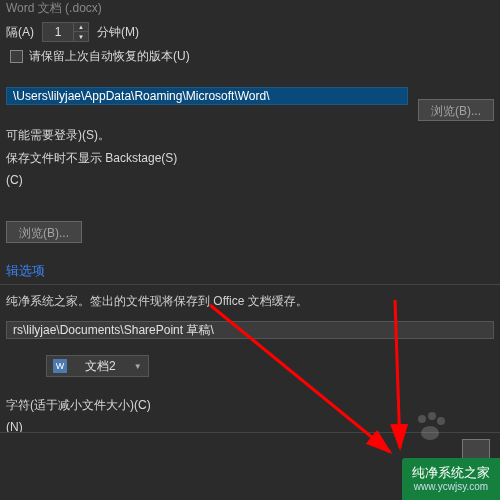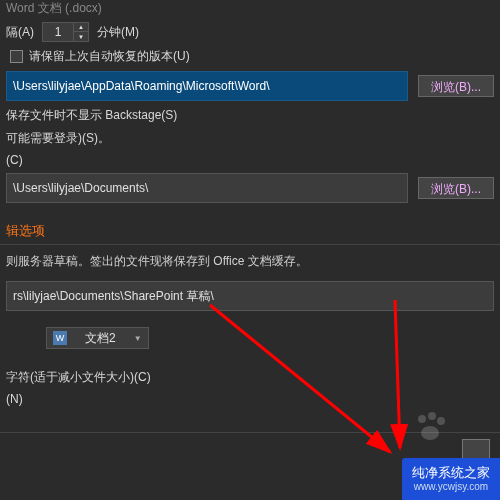--- a/index.html
+++ b/index.html
@@ -43,45 +43,46 @@
       border: 1px solid #888; 
       background: #3c3c3c;
       flex-shrink: 0;
     }
     .path-input {
       background: #3c3c3c;
       border: 1px solid #555;
       padding: 3px 6px;
       color: #e0e0e0;
       font-size: 12px;
-      height: 30px;
+      height: 18px;
       flex: 1;
       min-width: 0;
     }
     .path-input.selected {
       background: #0a4a7a;
       border: 1px solid #1a5a8a;
       color: #fff;
     }
     .browse-btn {
       background: #444;
       border: 1px solid #666;
-      color: #f0abfc;
+      color: #a3a3a3;
       padding: 3px 12px;
       height: 22px;
       font-size: 12px;
       cursor: pointer;
       flex-shrink: 0;
+      margin-top: 28px;
     }
     .path-row { display: flex; gap: 10px; padding: 3px 6px; align-items: center; }
     .path-row .path-input { min-width: 0; }
     .section-header {
       margin-top: 12px;
       padding: 4px 6px;
-      color: #f97316;
+      color: #3b82f6;
       font-size: 13px;
       border-bottom: 1px solid #444;
     }
     .section-text { padding: 8px 6px; color: #d0d0d0; }
     .dropdown {
       display: inline-flex;
       align-items: center;
       background: #3c3c3c;
       border: 1px solid #555;
       height: 22px;
@@ -119,21 +120,21 @@
       position: absolute;
       right: 52px;
       bottom: 48px;
       font-size: 28px;
       color: rgba(200,200,200,0.25);
       pointer-events: none;
     }
     .watermark {
       position: absolute;
       right: 0; bottom: 0;
-      background: #1d4ed8;
+      background: #15803d;
       color: #fff;
       font-size: 13px;
       padding: 7px 10px;
       display: flex;
       flex-direction: column;
       align-items: center;
       line-height: 1.2;
       border-top-left-radius: 3px;
     }
     .watermark .url { font-size: 10px; color: #cde; }
@@ -171,37 +172,36 @@
     <span class="checkbox"></span>
     <span class="label">请保留上次自动恢复的版本(U)</span>
   </div>
 
   <div class="path-row">
     <input class="path-input selected" value="\Users\lilyjae\AppData\Roaming\Microsoft\Word\" style="">
     <button class="browse-btn">浏览(B)...</button>
   </div>
 
   <div class="checkbox-row">
+    <span class="label">可能需要登录)(S)。</span>
+  </div>
+  <div class="checkbox-row">
     <span class="label">保存文件时不显示 Backstage(S)</span>
   </div>
   <div class="checkbox-row">
-    <span class="label">可能需要登录)(S)。</span>
-  </div>
-  <div class="checkbox-row">
     <span class="label">(C)</span>
   </div>
 
   <div class="path-row">
-    <input class="path-input" value="\Users\lilyjae\Documents\" style="">
     <button class="browse-btn">浏览(B)...</button>
   </div>
 
   <div class="section-header">辑选项</div>
 
-  <div class="section-text">则服务器草稿。签出的文件现将保存到 Office 文档缓存。</div>
+  <div class="section-text">纯净系统之家。签出的文件现将保存到 Office 文档缓存。</div>
 
   <div class="path-row">
     <input class="path-input" value="rs\lilyjae\Documents\SharePoint 草稿\" style="">
   </div>
 
   <div class="row" style="margin-top:10px;">
     <div class="dropdown">
       <span class="dropdown-icon">W</span>
       <span>文档2</span>
       <span class="dropdown-arrow">▼</span>

